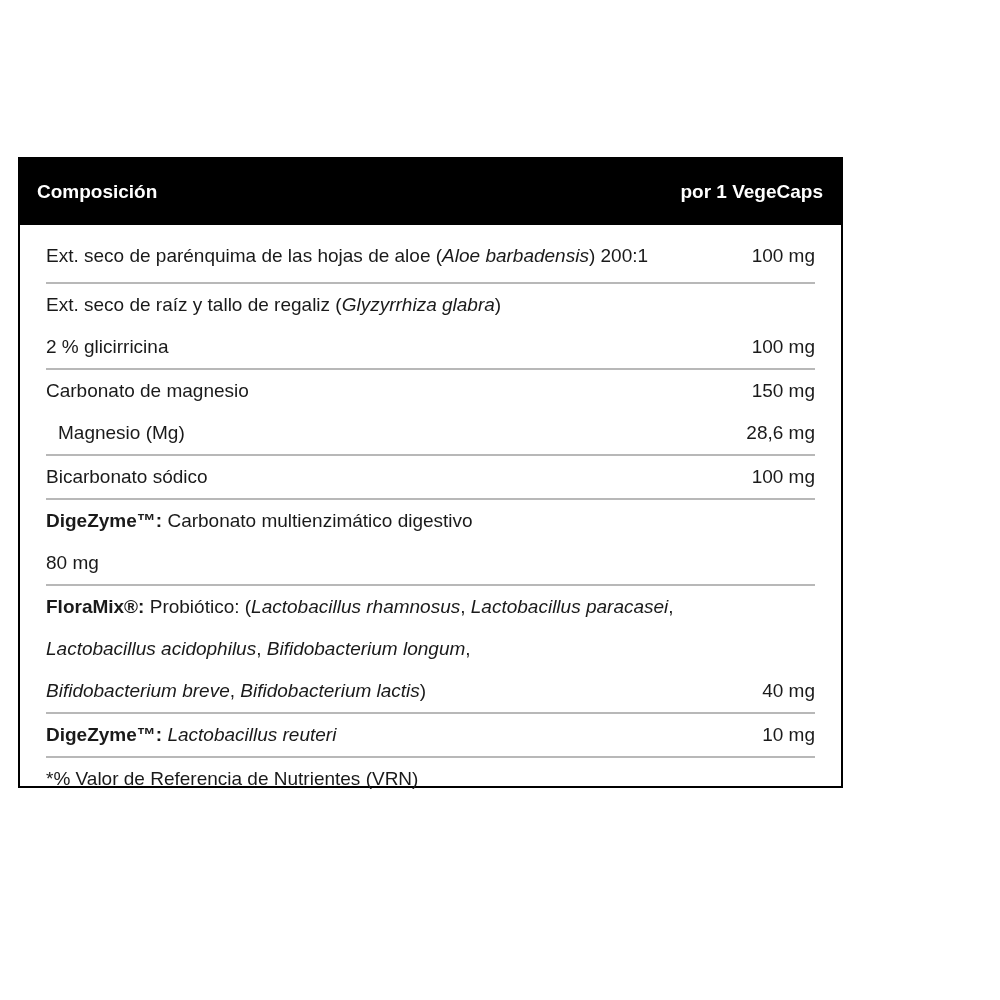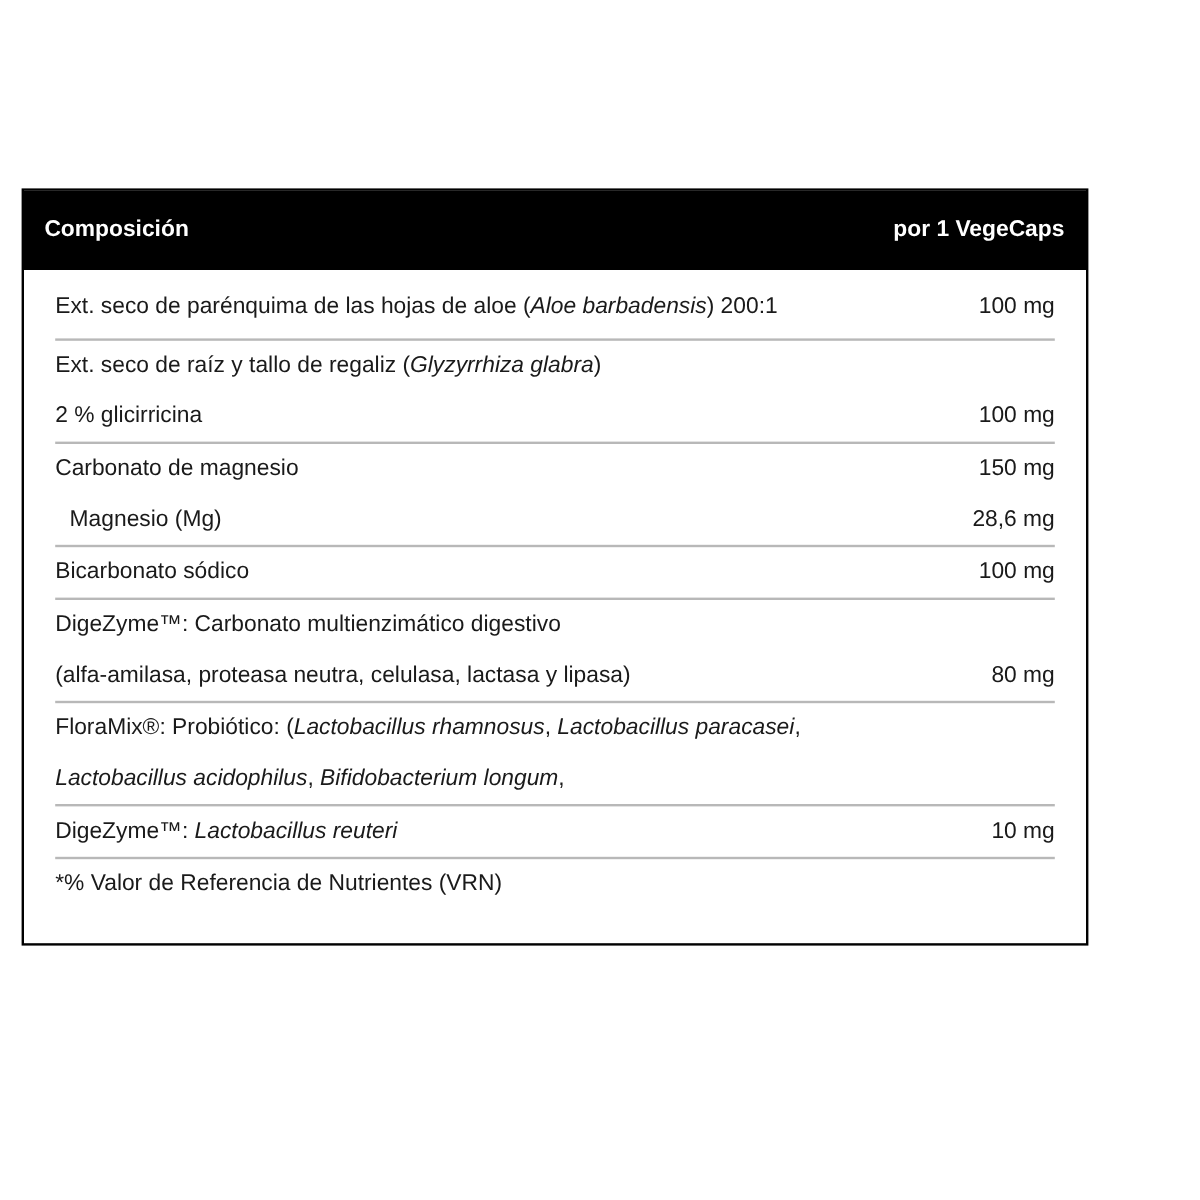--- a/index.html
+++ b/index.html
@@ -1,31 +1,31 @@
 <!DOCTYPE html>
 <html><head>
 <meta charset="utf-8">
 <style>
   html, body { margin: 0; padding: 0; background: #ffffff; }
   body { width: 1000px; height: 1000px; position: relative; overflow: hidden;
          font-family: "Liberation Sans", sans-serif; color: #1a1a1a; }
-  .panel { position: absolute; left: 18px; top: 157px; width: 889px; height: 631px;
+  .panel { position: absolute; left: 18px; top: 157px; width: 825px; height: 631px;
            border: 2px solid #000; box-sizing: border-box; background: #fff; }
   .head { height: 66px; background: #000; color: #fff; display: flex;
           align-items: center; justify-content: space-between;
           padding: 0 18px 0 17px; font-weight: bold; font-size: 19px; }
   .body { padding: 0 26px 0 26px; }
   .row { border-bottom: 2px solid #b8b8b8; }
   .row.last { border-bottom: none; }
   .line { display: flex; justify-content: space-between; align-items: center;
           height: 42px; font-size: 19px; gap: 15px; }
   .line .lbl { white-space: nowrap; }
   .line .val { white-space: nowrap; text-align: left; }
   .indent { padding-left: 12px; }
-  b { font-weight: normal; }
+  b { font-weight: bold; }
   i { font-style: italic; }
   .first-line { height: 57px; padding-top: 4px; box-sizing: border-box; }
 </style>
 </head>
 <body>
 
 <div class="panel">
   <div class="head">
     <span>Composición</span>
     <span>por 1 VegeCaps</span>
@@ -62,32 +62,35 @@
           <span class="lbl"><span>Bicarbonato sódico</span></span>
           <span class="val">100 mg</span>
         </div>
       </div>
       <div class="row">
         <div class="line">
           <span class="lbl"><b>DigeZyme™:</b><span> Carbonato multienzimático digestivo</span></span>
           <span class="val"></span>
         </div>
         <div class="line">
-          <span class="lbl"><span>(alfa-amilasa, proteasa neutra, celulasa, lactasa y lipasa)</span></span>
           <span class="val">80 mg</span>
         </div>
       </div>
       <div class="row">
         <div class="line">
           <span class="lbl"><b>FloraMix®:</b><span> Probiótico: (</span><i>Lactobacillus rhamnosus</i><span>, </span><i>Lactobacillus paracasei</i><span>,</span></span>
           <span class="val"></span>
         </div>
         <div class="line">
           <span class="lbl"><i>Lactobacillus acidophilus</i><span>, </span><i>Bifidobacterium longum</i><span>,</span></span>
           <span class="val"></span>
+        </div>
+        <div class="line">
+          <span class="lbl"><i>Bifidobacterium breve</i><span>, </span><i>Bifidobacterium lactis</i><span>)</span></span>
+          <span class="val">40 mg</span>
         </div>
       </div>
       <div class="row">
         <div class="line">
           <span class="lbl"><b>DigeZyme™:</b><span> </span><i>Lactobacillus reuteri</i></span>
           <span class="val">10 mg</span>
         </div>
       </div>
       <div class="row last">
         <div class="line">

